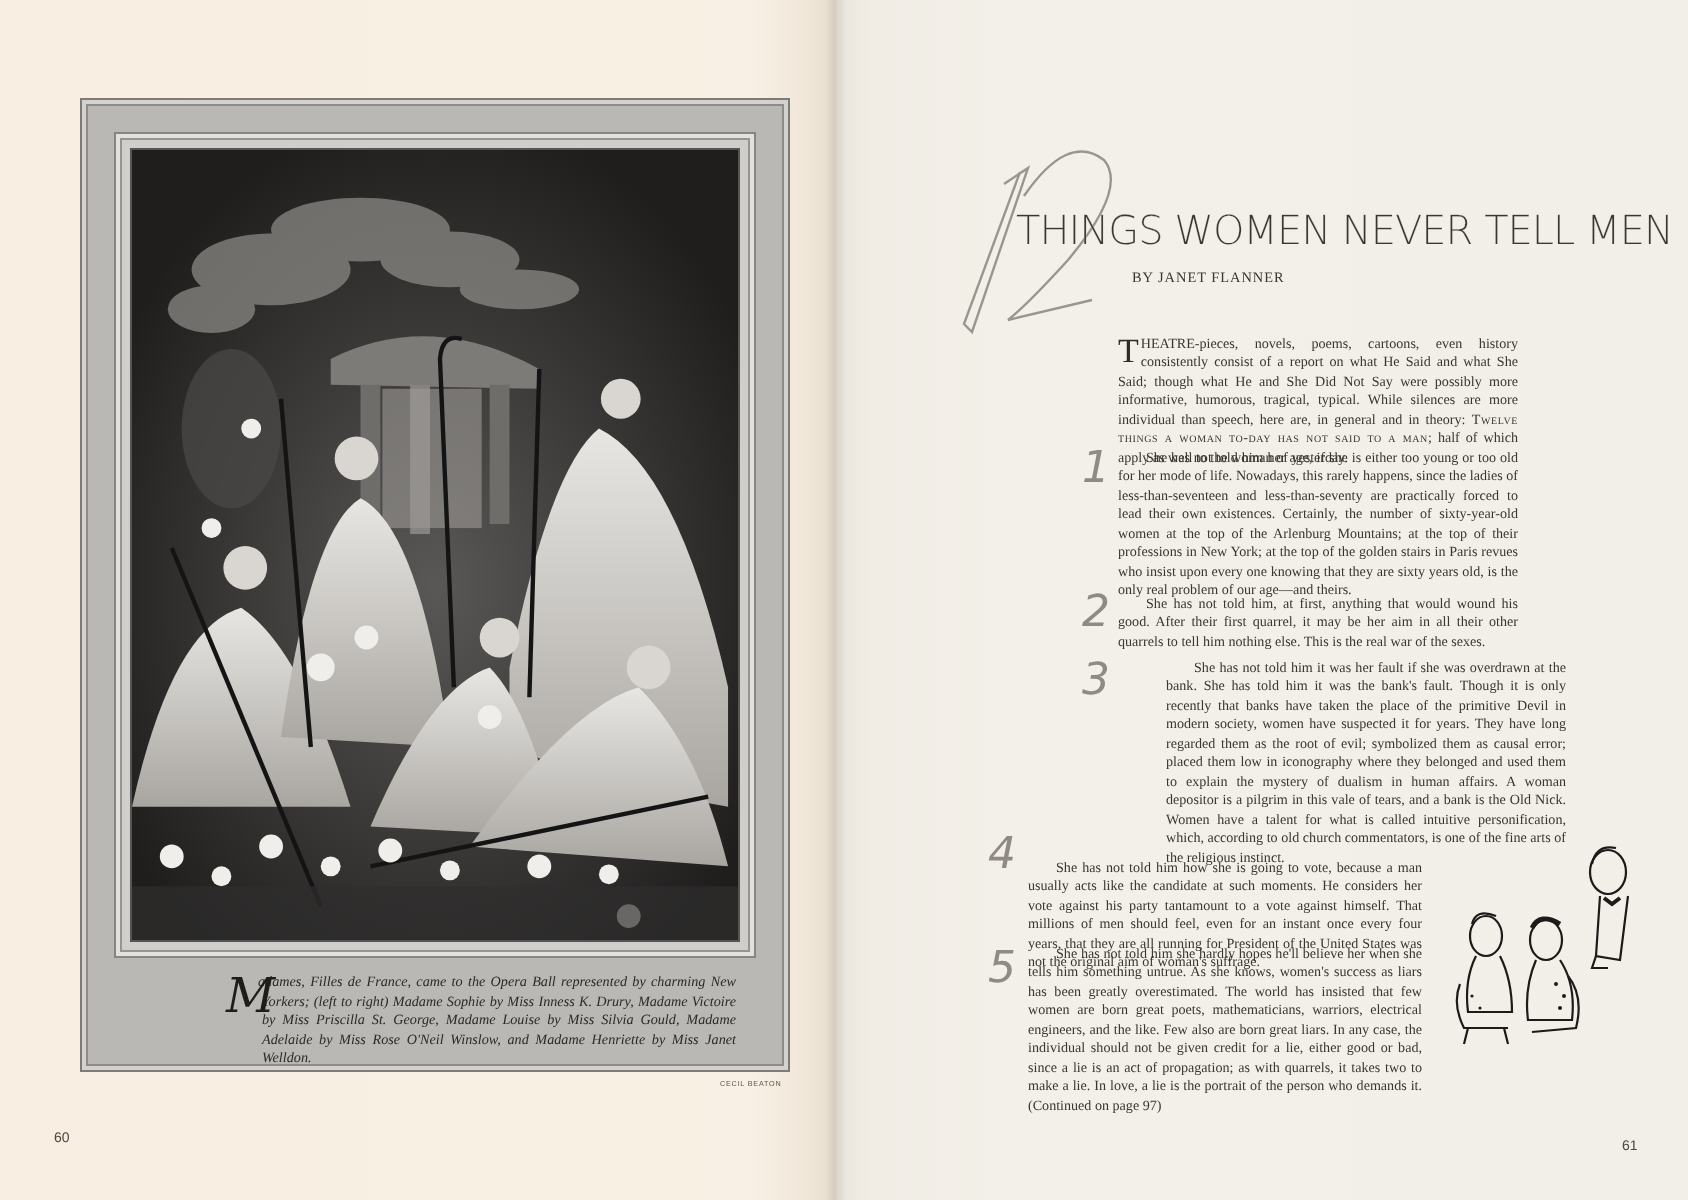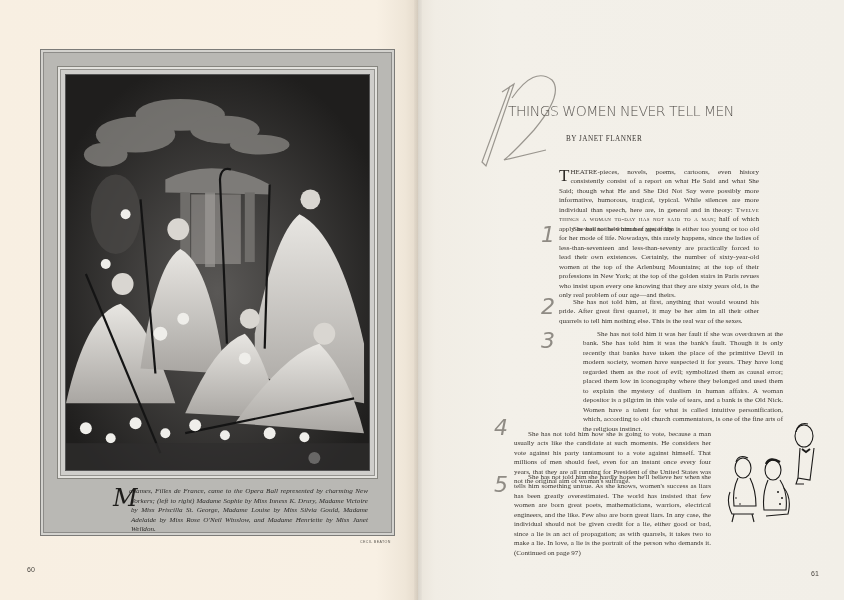--- a/index.html
+++ b/index.html
@@ -79,21 +79,21 @@
     .pn-right { left: 811px; top: 570px; }
 
     
     .big-numeral {
       position: absolute; left: 474px; top: 62px; width: 90px; height: 110px;
     }
     .headline {
       position: absolute; left: 508px; top: 103px;
       font-family: "DejaVu Sans", sans-serif;
       font-weight: 200;
-      font-size: 14px; letter-spacing: -0.5px;
+      font-size: 20px; letter-spacing: -0.5px;
       color: #3a3632;
       white-space: nowrap;
       -webkit-text-stroke: 0.1px #f2efe8;
     }
     .byline {
       position: absolute; left: 566px; top: 135px;
       font-family: Liberation Serif, serif;
       font-size: 7.2px; letter-spacing: 0.5px;
       color: #3a3632;
     }
@@ -246,21 +246,21 @@
   <span class="dropcap">T</span><span>HEATRE-pieces, novels, poems, cartoons, even history consistently consist of a report on what He Said and what She Said; though what He and She Did Not Say were possibly more informative, humorous, tragical, typical. While silences are more individual than speech, here are, in general and in theory: </span><span class="smallcaps">Twelve things a woman to-day has not said to a man</span><span>; half of which apply as well to the woman of yesterday.</span>
 </div>
 
 <div class="numeral num-1">1</div>
 <div class="body-text item item-1">
     <p>She has not told him her age, if she is either too young or too old for her mode of life. Nowadays, this rarely happens, since the ladies of less-than-seventeen and less-than-seventy are practically forced to lead their own existences. Certainly, the number of sixty-year-old women at the top of the Arlenburg Mountains; at the top of their professions in New York; at the top of the golden stairs in Paris revues who insist upon every one knowing that they are sixty years old, is the only real problem of our age—and theirs.</p>
   </div>
 
 <div class="numeral num-2">2</div>
 <div class="body-text item item-2">
-    <p>She has not told him, at first, anything that would wound his pride. After great first quarrel, it may be her aim in all their other quarrels to tell him nothing else. This is the real war of the sexes.</p>
+    <p>She has not told him, at first, anything that would wound his good. After their first quarrel, it may be her aim in all their other quarrels to tell him nothing else. This is the real war of the sexes.</p>
   </div>
 
 <div class="numeral num-3">3</div>
 <div class="body-text item item-3">
     <p>She has not told him it was her fault if she was overdrawn at the bank. She has told him it was the bank's fault. Though it is only recently that banks have taken the place of the primitive Devil in modern society, women have suspected it for years. They have long regarded them as the root of evil; symbolized them as causal error; placed them low in iconography where they belonged and used them to explain the mystery of dualism in human affairs. A woman depositor is a pilgrim in this vale of tears, and a bank is the Old Nick. Women have a talent for what is called intuitive personification, which, according to old church commentators, is one of the fine arts of the religious instinct.</p>
   </div>
 
 <div class="numeral num-4">4</div>
 <div class="body-text item item-4">
     <p>She has not told him how she is going to vote, because a man usually acts like the candidate at such moments. He considers her vote against his party tantamount to a vote against himself. That millions of men should feel, even for an instant once every four years, that they are all running for President of the United States was not the original aim of woman's suffrage.</p>

